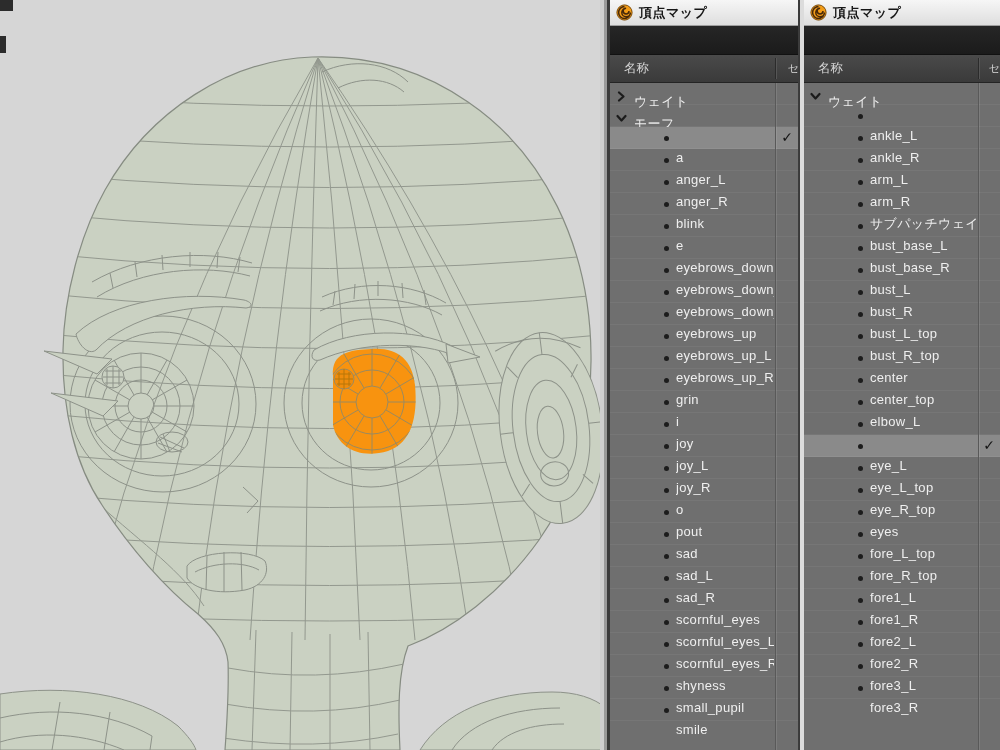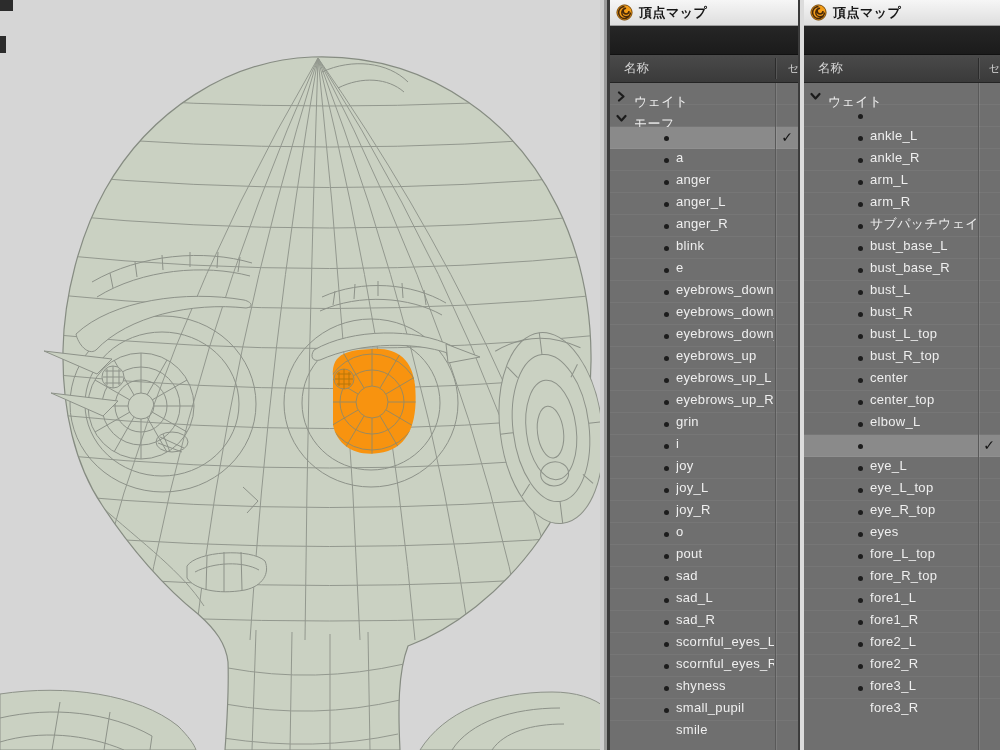--- a/index.html
+++ b/index.html
@@ -243,25 +243,20 @@
           <span class="glabel">モーフ</span>
           <span class="cell"></span>
         </div>
         <div class="row selected">
           <span class="dot"></span>
           <span class="ilabel">a</span>
           <span class="cell">✓</span>
         </div>
         <div class="row">
           <span class="dot"></span>
-          <span class="ilabel">anger</span>
-          <span class="cell"></span>
-        </div>
-        <div class="row">
-          <span class="dot"></span>
           <span class="ilabel">anger_L</span>
           <span class="cell"></span>
         </div>
         <div class="row">
           <span class="dot"></span>
           <span class="ilabel">anger_R</span>
           <span class="cell"></span>
         </div>
         <div class="row">
           <span class="dot"></span>
@@ -344,20 +339,25 @@
           <span class="cell"></span>
         </div>
         <div class="row">
           <span class="dot"></span>
           <span class="ilabel">sad_L</span>
           <span class="cell"></span>
         </div>
         <div class="row">
           <span class="dot"></span>
           <span class="ilabel">sad_R</span>
+          <span class="cell"></span>
+        </div>
+        <div class="row">
+          <span class="dot"></span>
+          <span class="ilabel">scornful_eyes</span>
           <span class="cell"></span>
         </div>
         <div class="row">
           <span class="dot"></span>
           <span class="ilabel">scornful_eyes_L</span>
           <span class="cell"></span>
         </div>
         <div class="row">
           <span class="dot"></span>
           <span class="ilabel">scornful_eyes_R</span>

